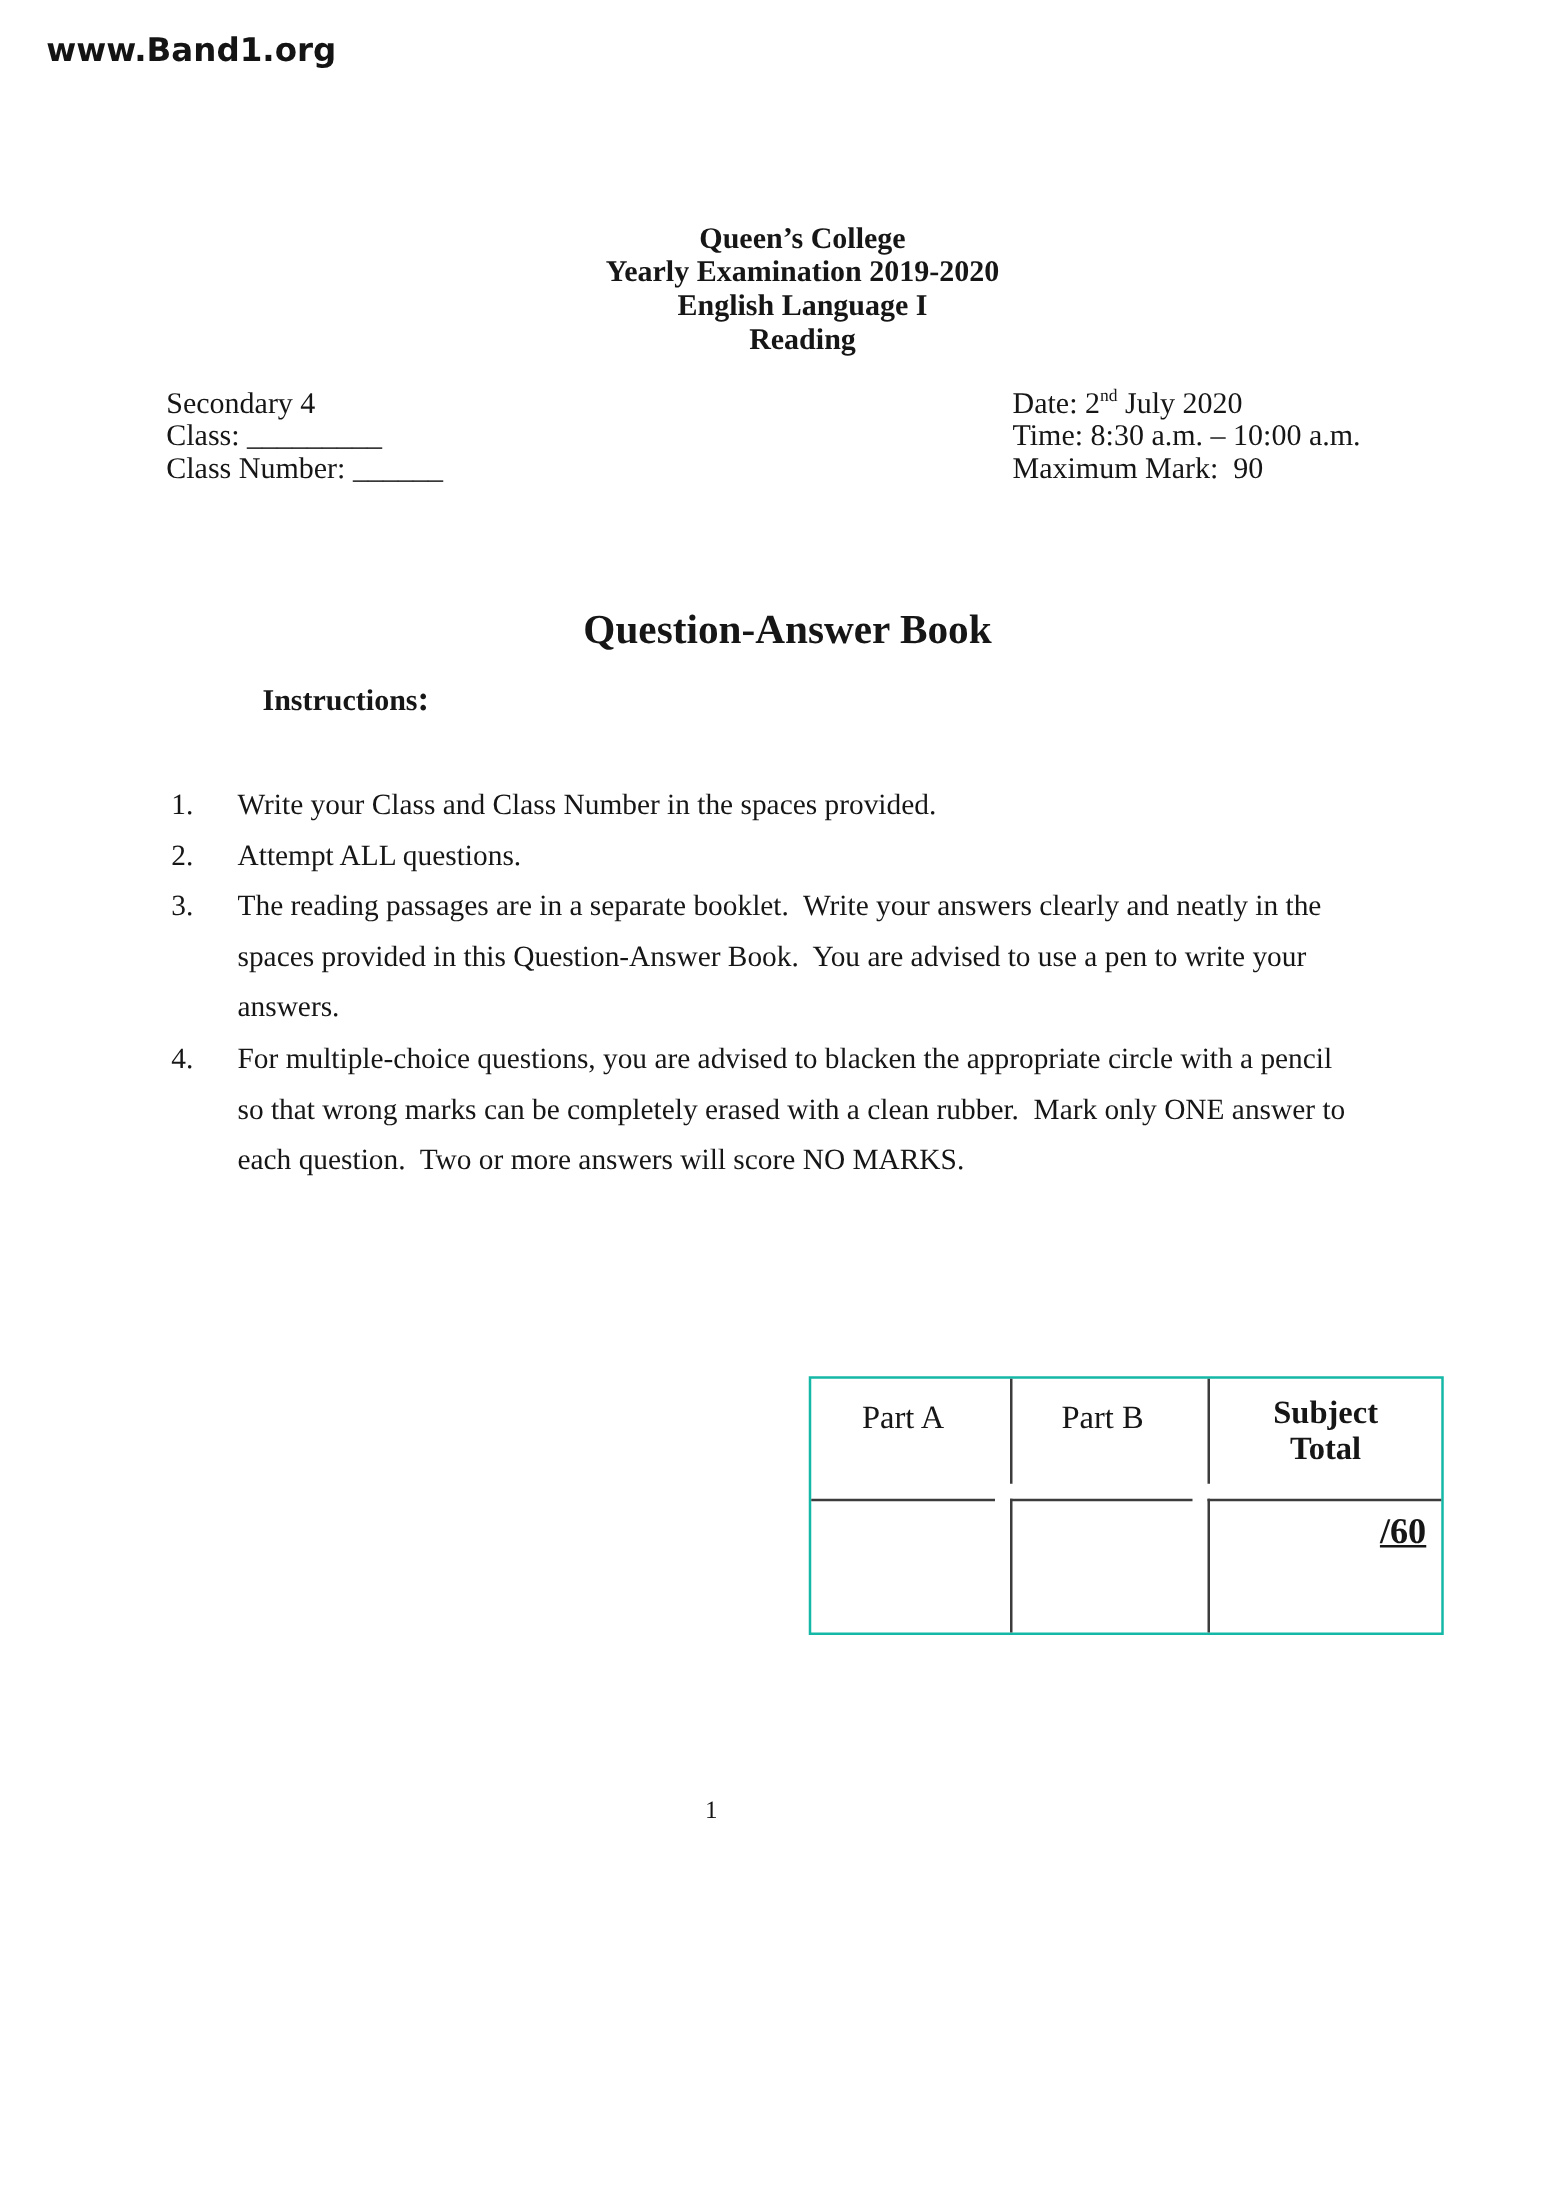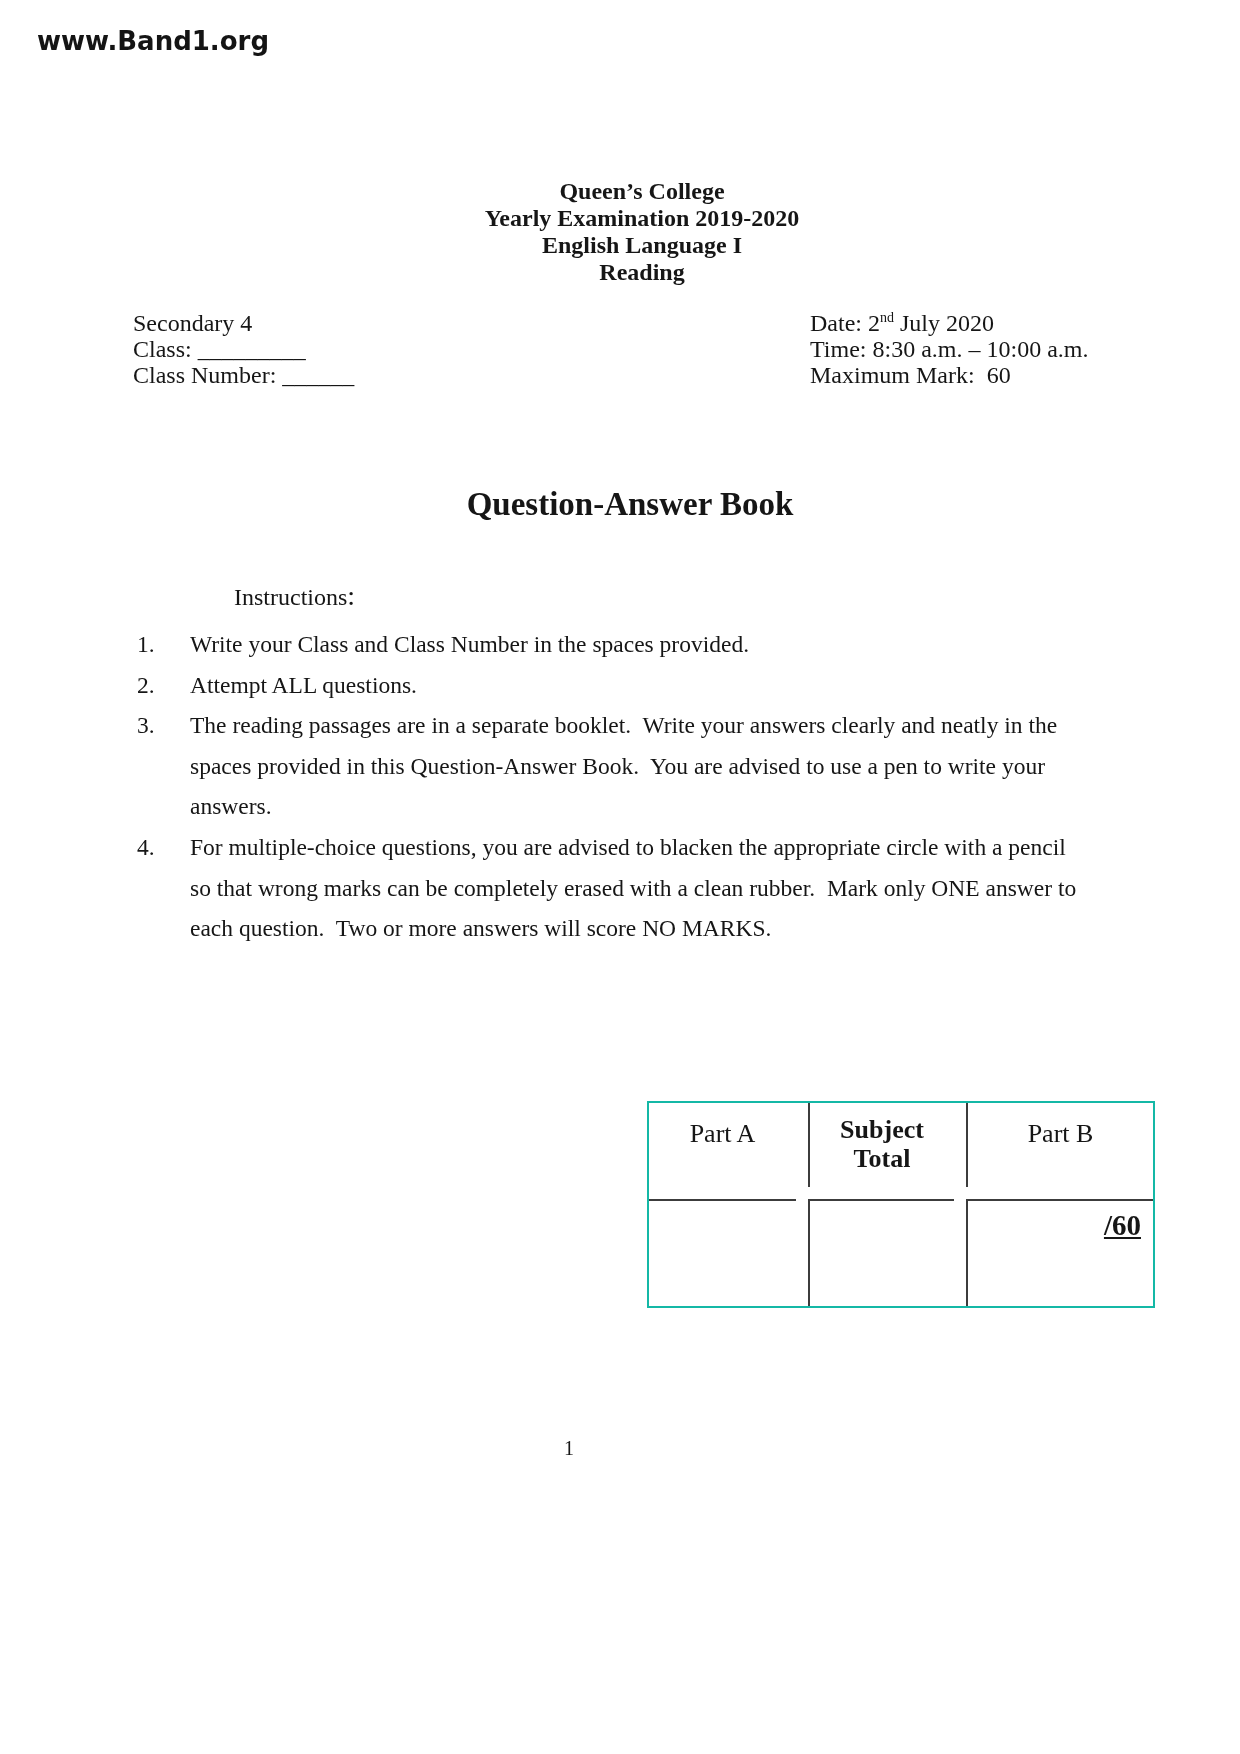--- a/index.html
+++ b/index.html
@@ -34,22 +34,22 @@
     font-size:24px; line-height:26px;
   }
   .info-right sup { font-size:14px; line-height:0; }
 
   .qab-title {
     position:absolute; left:130px; top:486px; width:1000px;
     text-align:center; font-weight:bold; font-size:33px;
   }
 
   .instr-heading {
-    position:absolute; left:210px; top:580px;
-    font-weight:normal; font-size:24px;margin-left:24px;
+    position:absolute; left:210px; top:544px;
+    font-weight:bold; font-size:24px;
   }
   .instr-heading .colon { font-size:28px; letter-spacing:1px; }
 
   .instr-list {
     position:absolute; left:137px; top:624px; width:1000px;
     font-size:23.5px;
   }
   .instr-item { display:flex; }
   .instr-item .num { width:53px; flex:0 0 53px; line-height:40.6px; }
   .instr-item .body { flex:1; }
@@ -97,21 +97,21 @@
 
   <div class="info-left">
     <div class="t">Secondary 4</div>
     <div class="t">Class: _________</div>
     <div class="t">Class Number: ______</div>
   </div>
 
   <div class="info-right">
     <div><span class="t">Date: 2</span><sup>nd</sup><span class="t"> July 2020</span></div>
     <div class="t">Time: 8:30 a.m. – 10:00 a.m.</div>
-    <div class="t">Maximum Mark:  60</div>
+    <div class="t">Maximum Mark:  90</div>
   </div>
 
   <div class="qab-title t">Question-Answer Book</div>
 
   <div class="instr-heading"><span class="t">Instructions</span><span class="colon t">:</span></div>
 
   <div class="instr-list">
 
     <div class="instr-item">
       <div class="num t">1.</div>
@@ -142,25 +142,25 @@
         <div class="ln t">For multiple-choice questions, you are advised to blacken the appropriate circle with a pencil</div>
         <div class="ln t">so that wrong marks can be completely erased with a clean rubber.  Mark only ONE answer to</div>
         <div class="ln t">each question.  Two or more answers will score NO MARKS.</div>
       </div>
     </div>
 
   </div>
 
   <div class="marks-table">
     <div class="mt-cell mt-head first t">Part A</div>
+    <div class="mt-cell mt-head t">Part B</div>
     <div class="mt-cell mt-head total">
       <div class="t">Subject</div>
       <div class="t">Total</div>
     </div>
-    <div class="mt-cell mt-head t">Part B</div>
     <div class="mt-cell mt-body first t"></div>
     <div class="mt-cell mt-body t"></div>
     <div class="mt-cell mt-body score t">/60</div>
   </div>
 
   <div class="page-number t">1</div>
 
 </div>
 
 </body></html>

